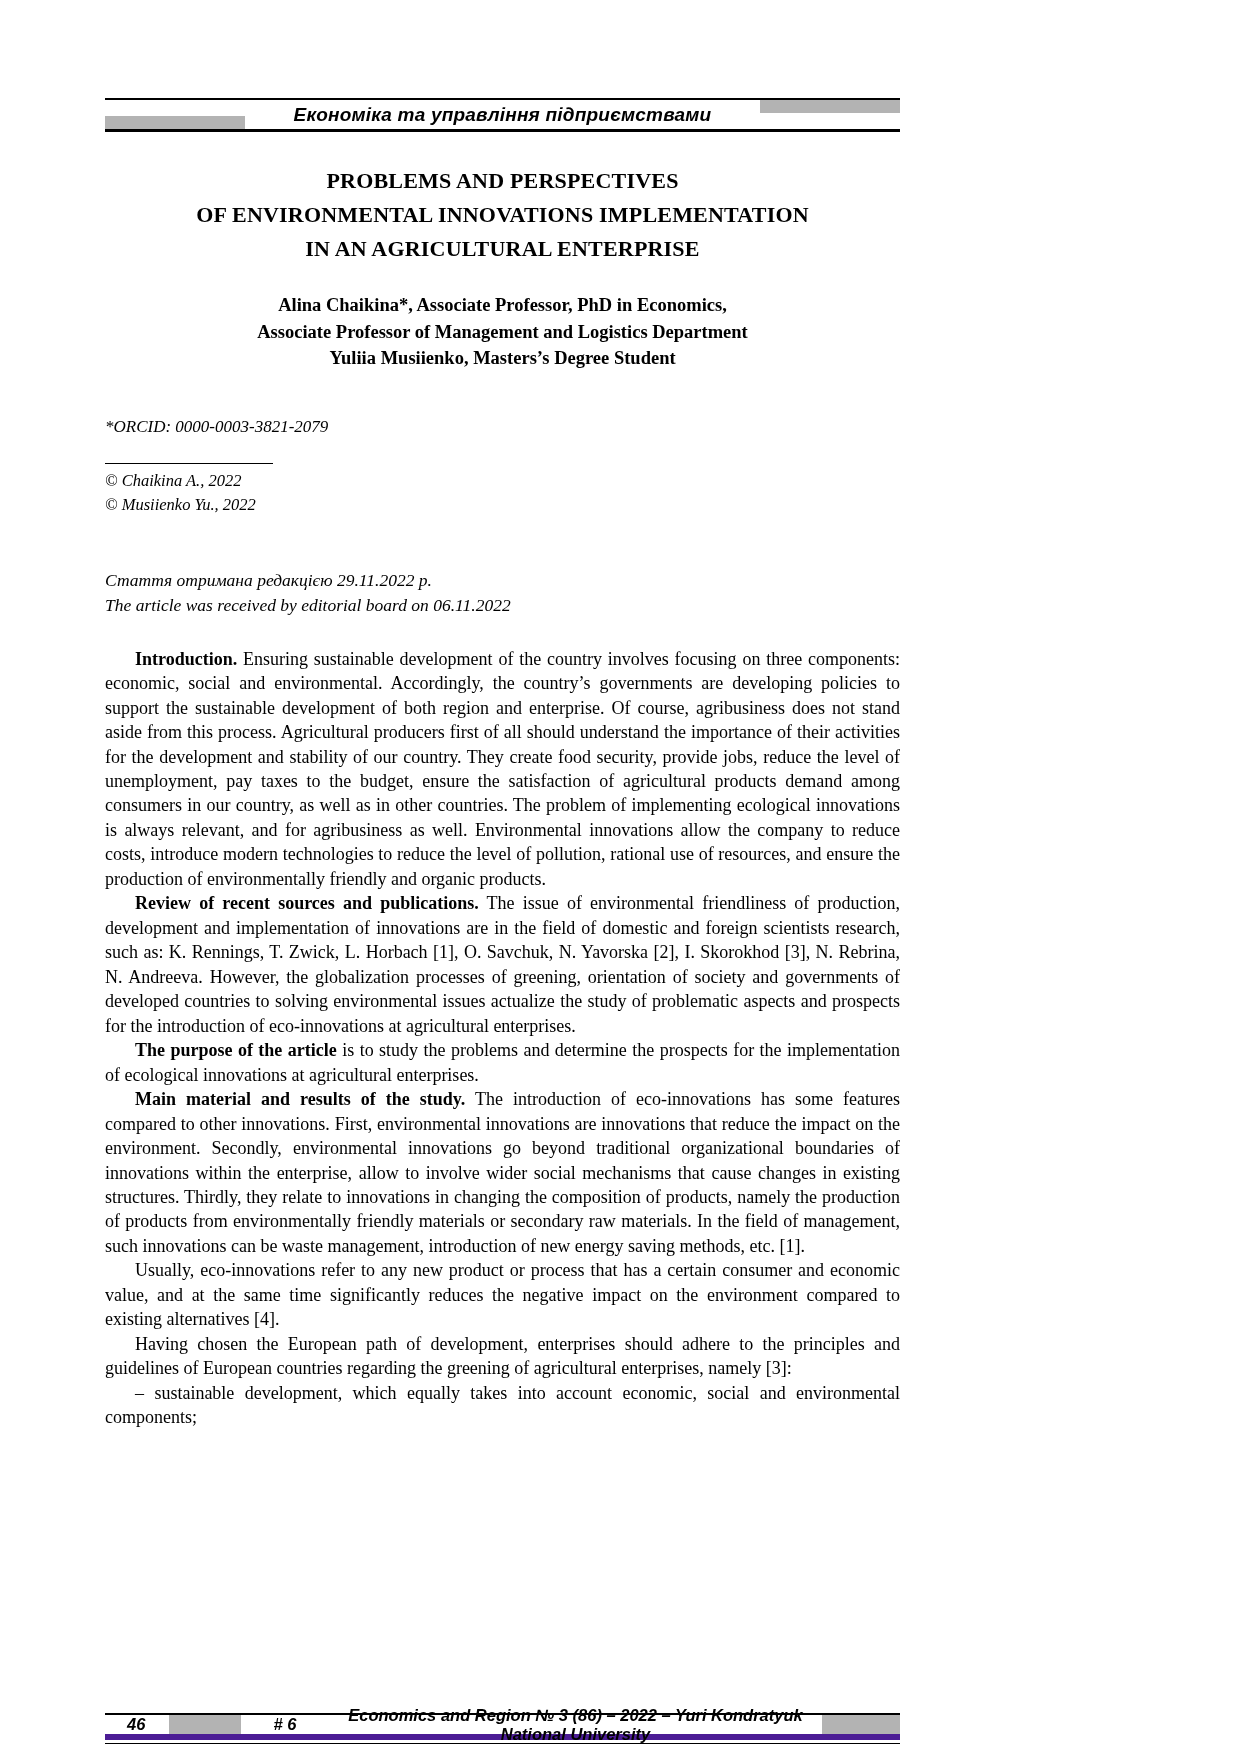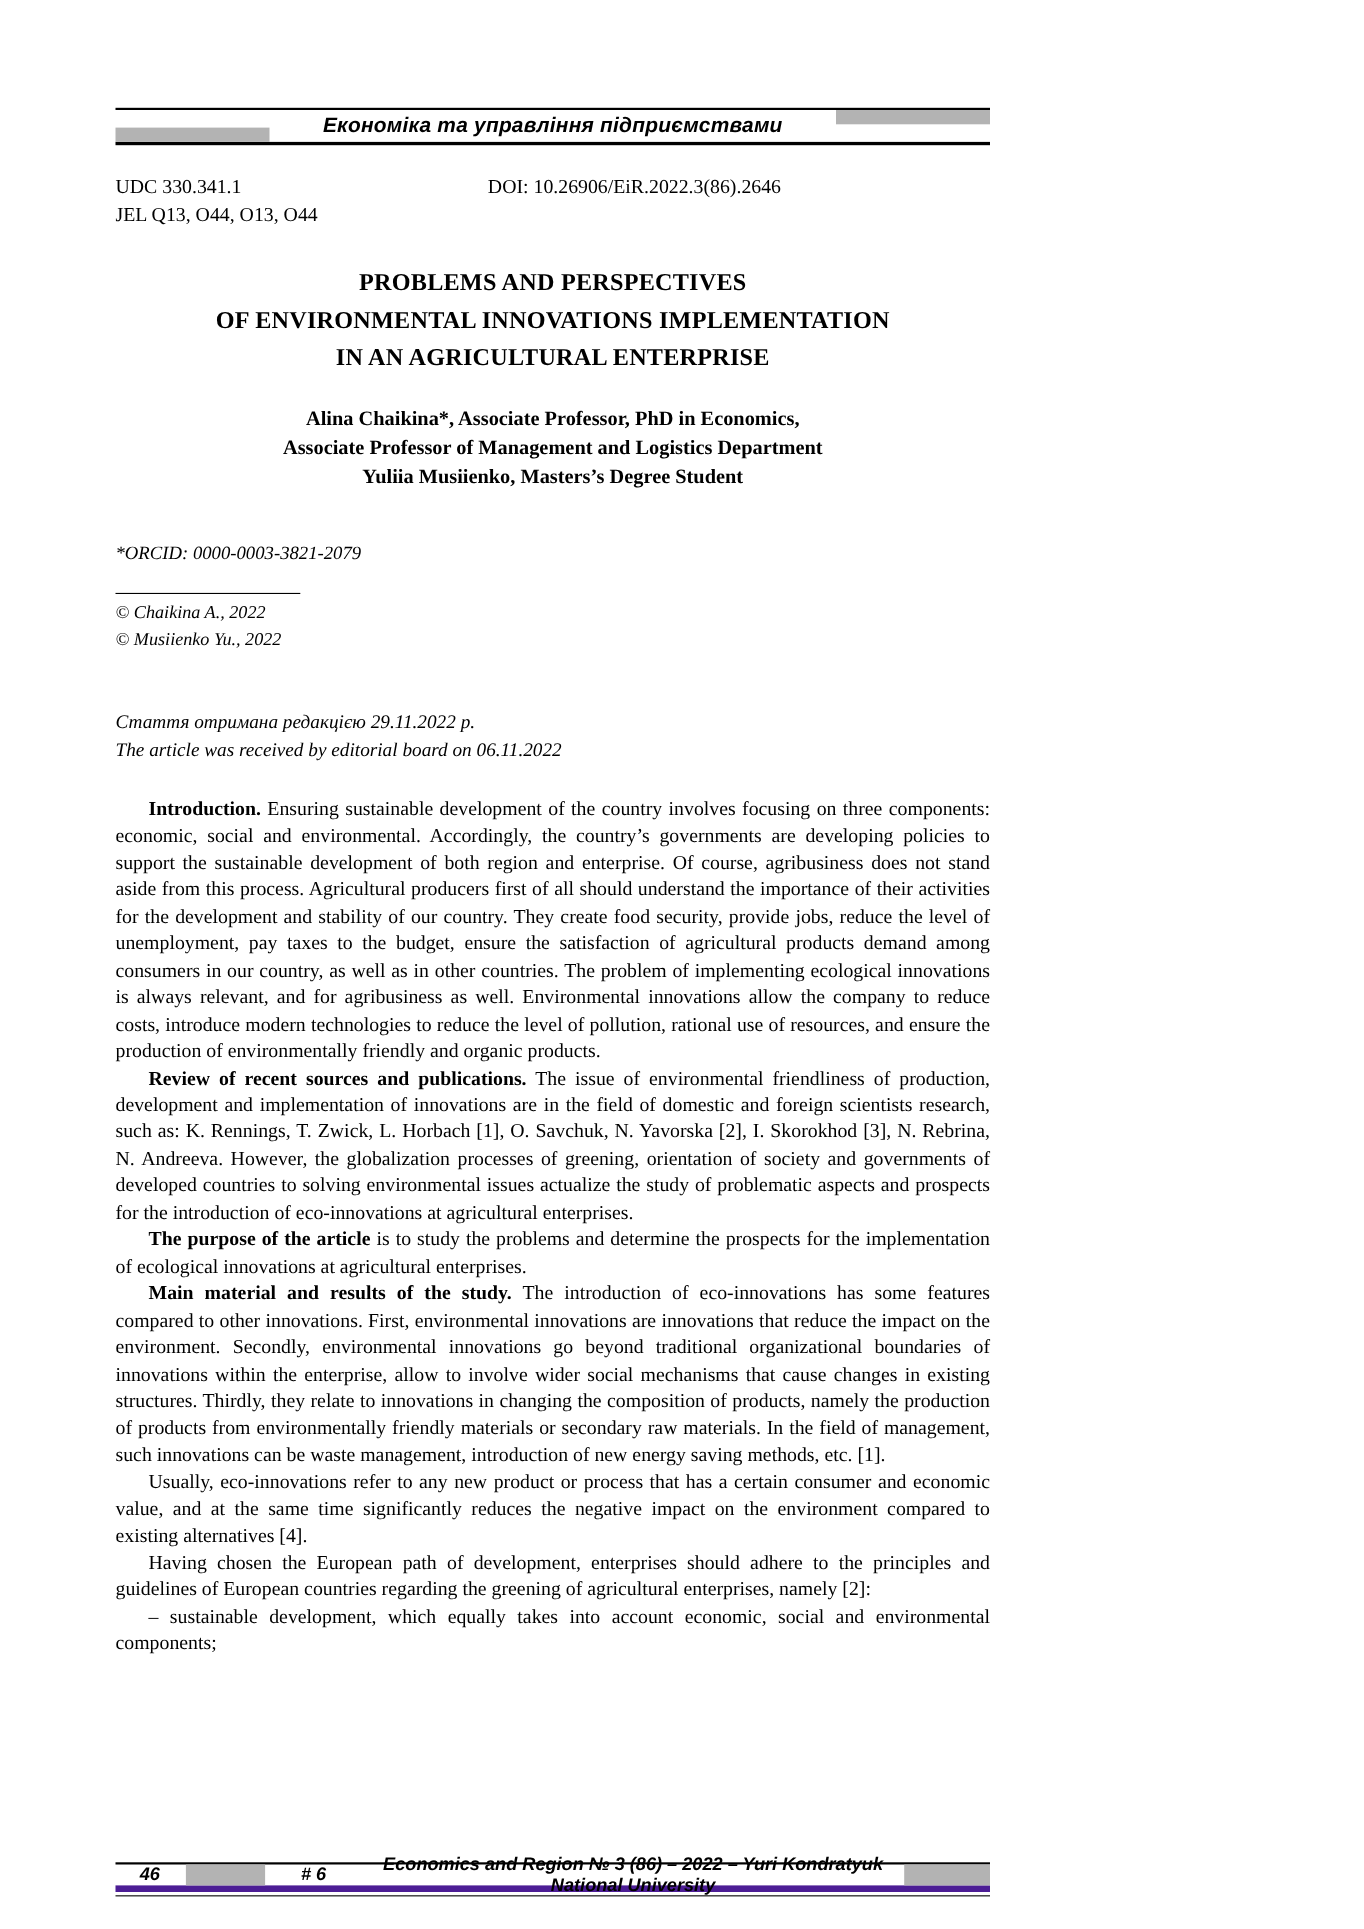--- a/index.html
+++ b/index.html
@@ -5,21 +5,21 @@
   * { margin: 0; padding: 0; box-sizing: border-box; }
   html, body { background: #ffffff; }
   body {
     width: 1240px;
     font-family: "Liberation Serif", serif;
     color: #000;
   }
   .page {
     width: 1000px;
     min-height: 1754px;
-    padding: 98px 100px 30px 105px;
+    padding: 98px 100px 10px 105px;
     display: flex;
     flex-direction: column;
   }
 
   
   .header-band {
     position: relative;
     height: 34px;
     border-top: 2px solid #000;
     border-bottom: 3px solid #000;
@@ -134,27 +134,20 @@
 <body>
 
 <div class="page">
 
   <div class="header-band">
     <div class="gray-block tr"></div>
     <div class="gray-block bl"></div>
     <div class="band-title">Економіка та управління підприємствами</div>
   </div>
 
-  <div class="meta-row">
-    <div>
-      <div>UDC 330.341.1</div>
-      <div>JEL Q13, O44, O13, O44</div>
-    </div>
-    <div class="doi">DOI: 10.26906/EiR.2022.3(86).2646</div>
-  </div>
 
   <h1 class="title">
     <span>PROBLEMS AND PERSPECTIVES</span><br>
     <span>OF ENVIRONMENTAL INNOVATIONS IMPLEMENTATION</span><br>
     <span>IN AN AGRICULTURAL ENTERPRISE</span>
   </h1>
 
   <div class="authors">
     <div>Alina Chaikina*, Associate Professor, PhD in Economics,</div>
     <div>Associate Professor of Management and Logistics Department</div>
@@ -173,21 +166,21 @@
     <div>Стаття отримана редакцією 29.11.2022 р.</div>
     <div>The article was received by editorial board on 06.11.2022</div>
   </div>
 
   <div class="body-text">
     <p><b class="lead">Introduction.</b><span> Ensuring sustainable development of the country involves focusing on three components: economic, social and environmental. Accordingly, the country’s governments are developing policies to support the sustainable development of both region and enterprise. Of course, agribusiness does not stand aside from this process. Agricultural producers first of all should understand the importance of their activities for the development and stability of our country. They create food security, provide jobs, reduce the level of unemployment, pay taxes to the budget, ensure the satisfaction of agricultural products demand among consumers in our country, as well as in other countries. The problem of implementing ecological innovations is always relevant, and for agribusiness as well. Environmental innovations allow the company to reduce costs, introduce modern technologies to reduce the level of pollution, rational use of resources, and ensure the production of environmentally friendly and organic products.</span></p>
     <p><b class="lead">Review of recent sources and publications.</b><span> The issue of environmental friendliness of production, development and implementation of innovations are in the field of domestic and foreign scientists research, such as: K. Rennings, T. Zwick, L. Horbach [1], O. Savchuk, N. Yavorska [2], I. Skorokhod [3], N. Rebrina, N. Andreeva. However, the globalization processes of greening, orientation of society and governments of developed countries to solving environmental issues actualize the study of problematic aspects and prospects for the introduction of eco-innovations at agricultural enterprises.</span></p>
     <p><b class="lead">The purpose of the article</b><span> is to study the problems and determine the prospects for the implementation of ecological innovations at agricultural enterprises.</span></p>
     <p><b class="lead">Main material and results of the study.</b><span> The introduction of eco-innovations has some features compared to other innovations. First, environmental innovations are innovations that reduce the impact on the environment. Secondly, environmental innovations go beyond traditional organizational boundaries of innovations within the enterprise, allow to involve wider social mechanisms that cause changes in existing structures. Thirdly, they relate to innovations in changing the composition of products, namely the production of products from environmentally friendly materials or secondary raw materials. In the field of management, such innovations can be waste management, introduction of new energy saving methods, etc. [1].</span></p>
     <p><span>Usually, eco-innovations refer to any new product or process that has a certain consumer and economic value, and at the same time significantly reduces the negative impact on the environment compared to existing alternatives [4].</span></p>
-    <p><span>Having chosen the European path of development, enterprises should adhere to the principles and guidelines of European countries regarding the greening of agricultural enterprises, namely [2]:</span></p>
+    <p><span>Having chosen the European path of development, enterprises should adhere to the principles and guidelines of European countries regarding the greening of agricultural enterprises, namely [3]:</span></p>
     <p><span>– sustainable development, which equally takes into account economic, social and environmental components;</span></p>
   </div>
 
   <div class="footer">
     <div class="footer-band">
       <div class="footer-cell f-page">46</div>
       <div class="footer-cell f-gray1"></div>
       <div class="footer-cell f-issue"># 6</div>
       <div class="footer-cell f-journal">Economics and Region № 3 (86) – 2022 – Yuri Kondratyuk National University</div>
       <div class="footer-cell f-gray2"></div>

